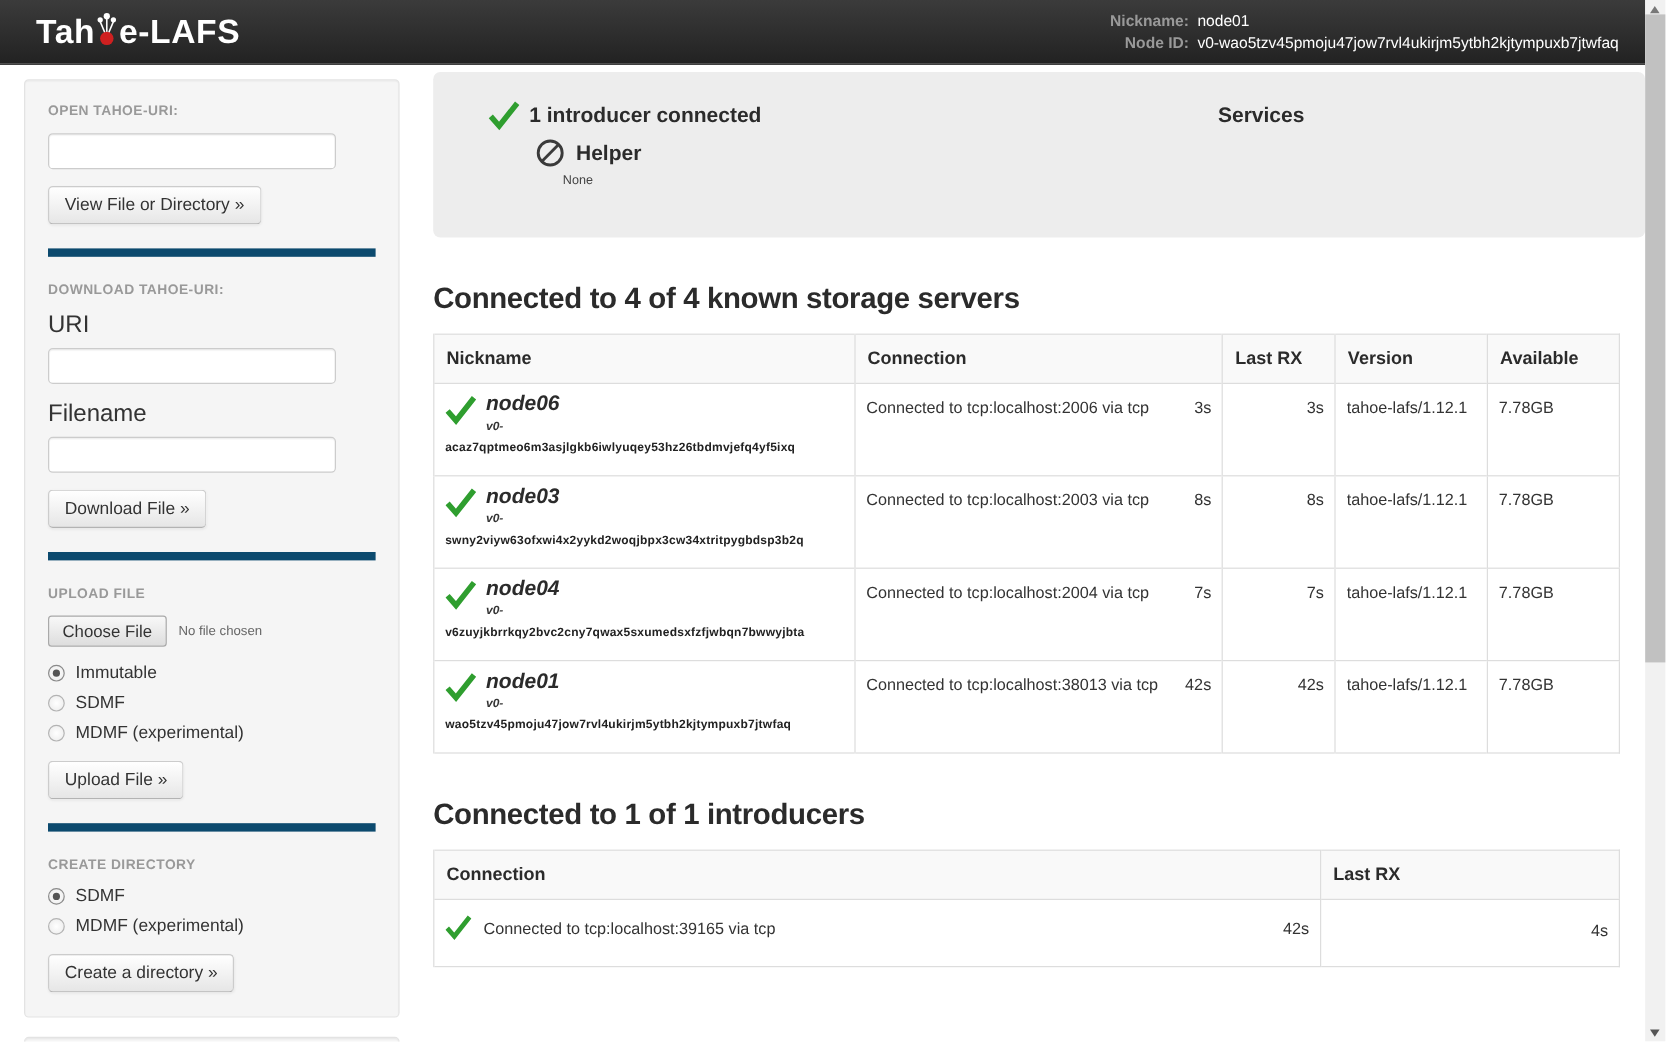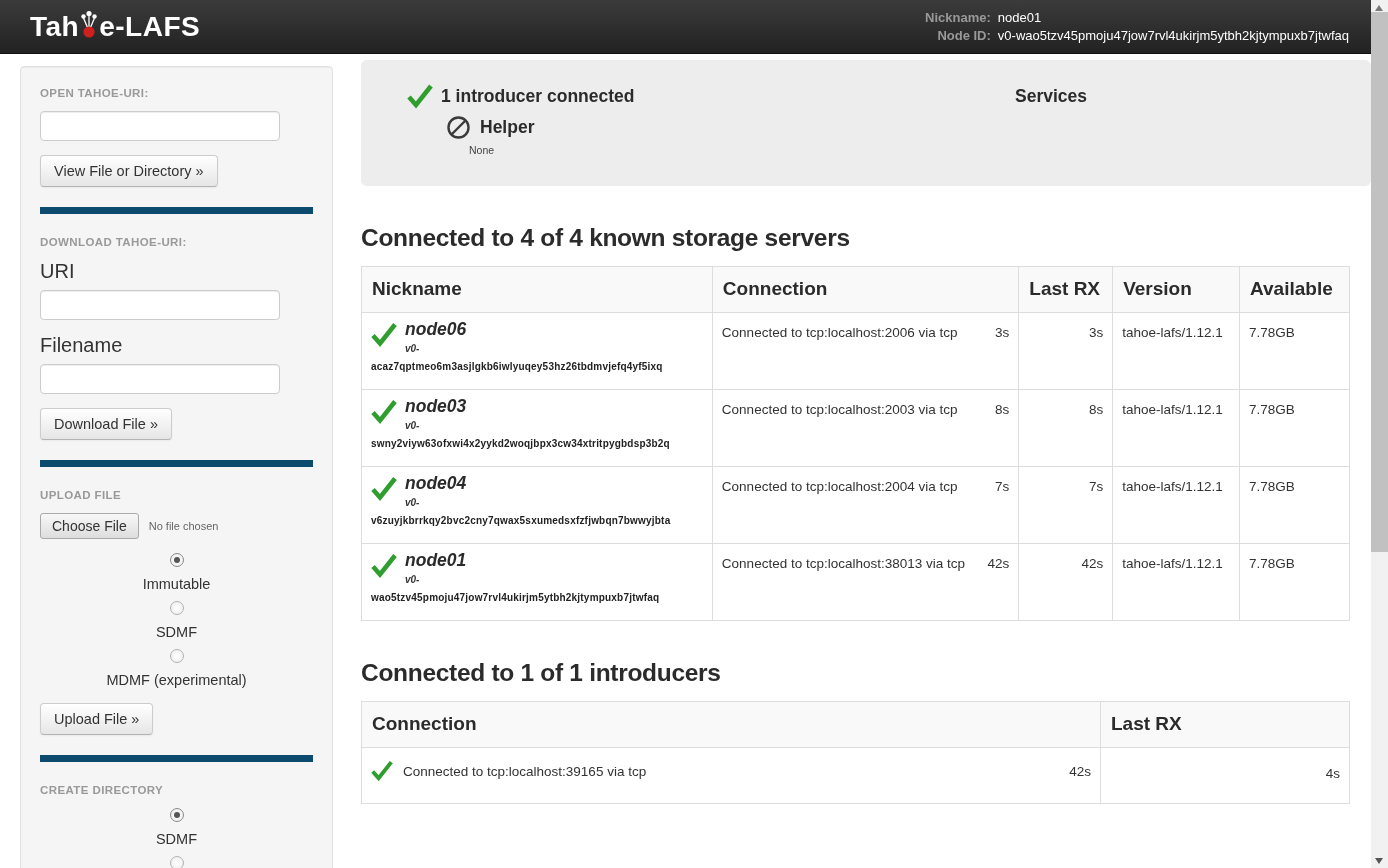--- a/index.html
+++ b/index.html
@@ -49,58 +49,58 @@
     border: 1px solid #ccc; border-bottom-color: #b3b3b3; border-radius: 4px;
     box-shadow: inset 0 1px 0 rgba(255,255,255,.2), 0 1px 2px rgba(0,0,0,.05);
   }
   .file-row { display: flex; align-items: center; gap: 10px; margin-bottom: 14px; }
   .btn-file {
     padding: 4px 11px; font-size: 14px; color: #333; cursor: pointer;
     background: linear-gradient(#f8f8f8, #ddd);
     border: 1px solid #a9a9a9; border-radius: 3px;
   }
   .file-none { font-size: 11px; color: #666; }
-  .radio-row { display: flex; align-items: center; gap: 9px; margin: 9px 0; font-size: 14.5px; color: #333; flex-direction: column; }
+  .radio-row { display: flex; align-items: center; gap: 9px; margin: 9px 0; font-size: 14.5px; color: #333; }
   .radio {
     width: 14px; height: 14px; border-radius: 50%;
     border: 1px solid #b3b3b3; background: radial-gradient(#fff, #eaeaea);
     position: relative; flex: none; cursor: pointer;
   }
   .radio.checked { border-color: #8a8a8a; }
   .radio.checked::after {
     content: ""; position: absolute; left: 3px; top: 3px; width: 6px; height: 6px;
     border-radius: 50%; background: #555;
   }
   .panel-tools { min-height: 110px; }
 
   
   .main { flex: 1; margin: 6px 17px 0 28px; }
   h1.title { font-size: 39px; font-weight: bold; color: #333; letter-spacing: -.5px; margin: 6px 0 16px; }
 
   .well {
     background: #ededed; border-radius: 6px;
-    padding: 24px 26px 30px 46px;
+    padding: 24px 26px 42px 46px;
     display: flex; justify-content: space-between;
     margin-bottom: 14px;
   }
   .status-line1 { display: flex; align-items: center; gap: 8px; font-size: 17.5px; font-weight: bold; color: #2b2b2b; }
   .status-line2 { display: flex; align-items: center; gap: 9px; font-size: 17.5px; font-weight: bold; color: #2b2b2b; margin: 6px 0 0 39px; }
   .status-none { font-size: 10.5px; color: #444; margin: 4px 0 0 62px; }
   .services { width: 330px; padding-top: 2px; }
   .services h3 { font-size: 17.5px; font-weight: bold; color: #2b2b2b; margin-bottom: 7px; }
   .services ul { padding-left: 17px; font-size: 13.5px; color: #333; }
   .services li { margin-bottom: 3px; line-height: 1.45; }
   .svc-link { color: #0088cc; text-decoration: none; cursor: pointer; }
 
   h2.section { font-size: 24.5px; font-weight: bold; color: #2b2b2b; letter-spacing: -.3px; margin: 38px 0 14px; }
 
   table.grid { width: calc(100% - 21px); border-collapse: collapse; background: #fff; border: 1px solid #ddd; }
   table.grid th, table.grid td { border-left: 1px solid #ddd; }
   table.grid th {
-    background: #f9f9f9; text-align: left; font-size: 19px; font-weight: bold;
+    background: #f9f9f9; text-align: left; font-size: 15px; font-weight: bold;
     color: #2b2b2b; padding: 11px 8px 12px 10px;
   }
   table.grid td { border-top: 1px solid #ddd; vertical-align: top; padding: 7px 9px; font-size: 13.5px; color: #333; }
   .srv-rows td { height: 77px; }
   .col-nick { width: 351px; } .col-conn { width: 307px; } .col-rx { width: 94px; }
   .col-ver { width: 127px; } .col-avail { width: 110px; }
   .nick-line { display: flex; gap: 8px; font-style: italic; }
   .nick-name { font-size: 17.5px; font-weight: bold; color: #2b2b2b; line-height: 1.1; }
   .nick-v0 { font-size: 10px; font-weight: bold; color: #333; margin-top: 4px; }
   .nick-hash { font-size: 10px; font-weight: bold; color: #222; margin-top: 7px; letter-spacing: .2px; white-space: nowrap; }

